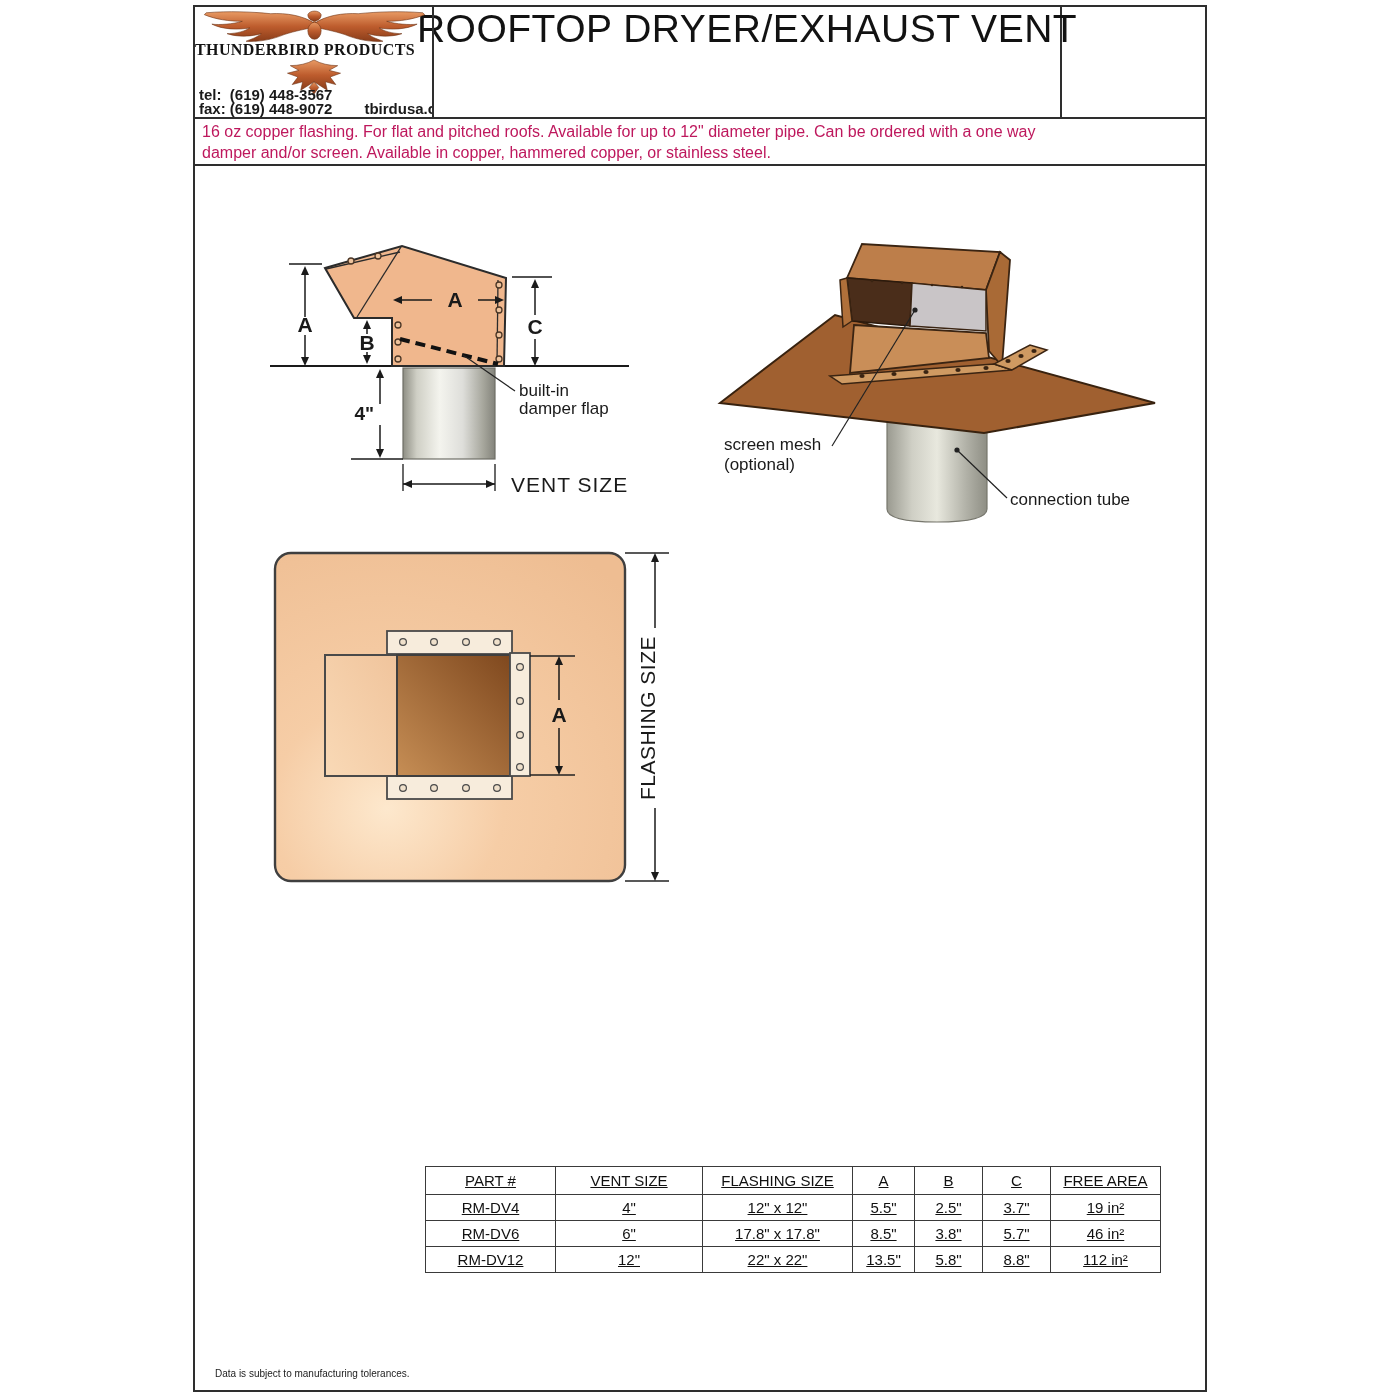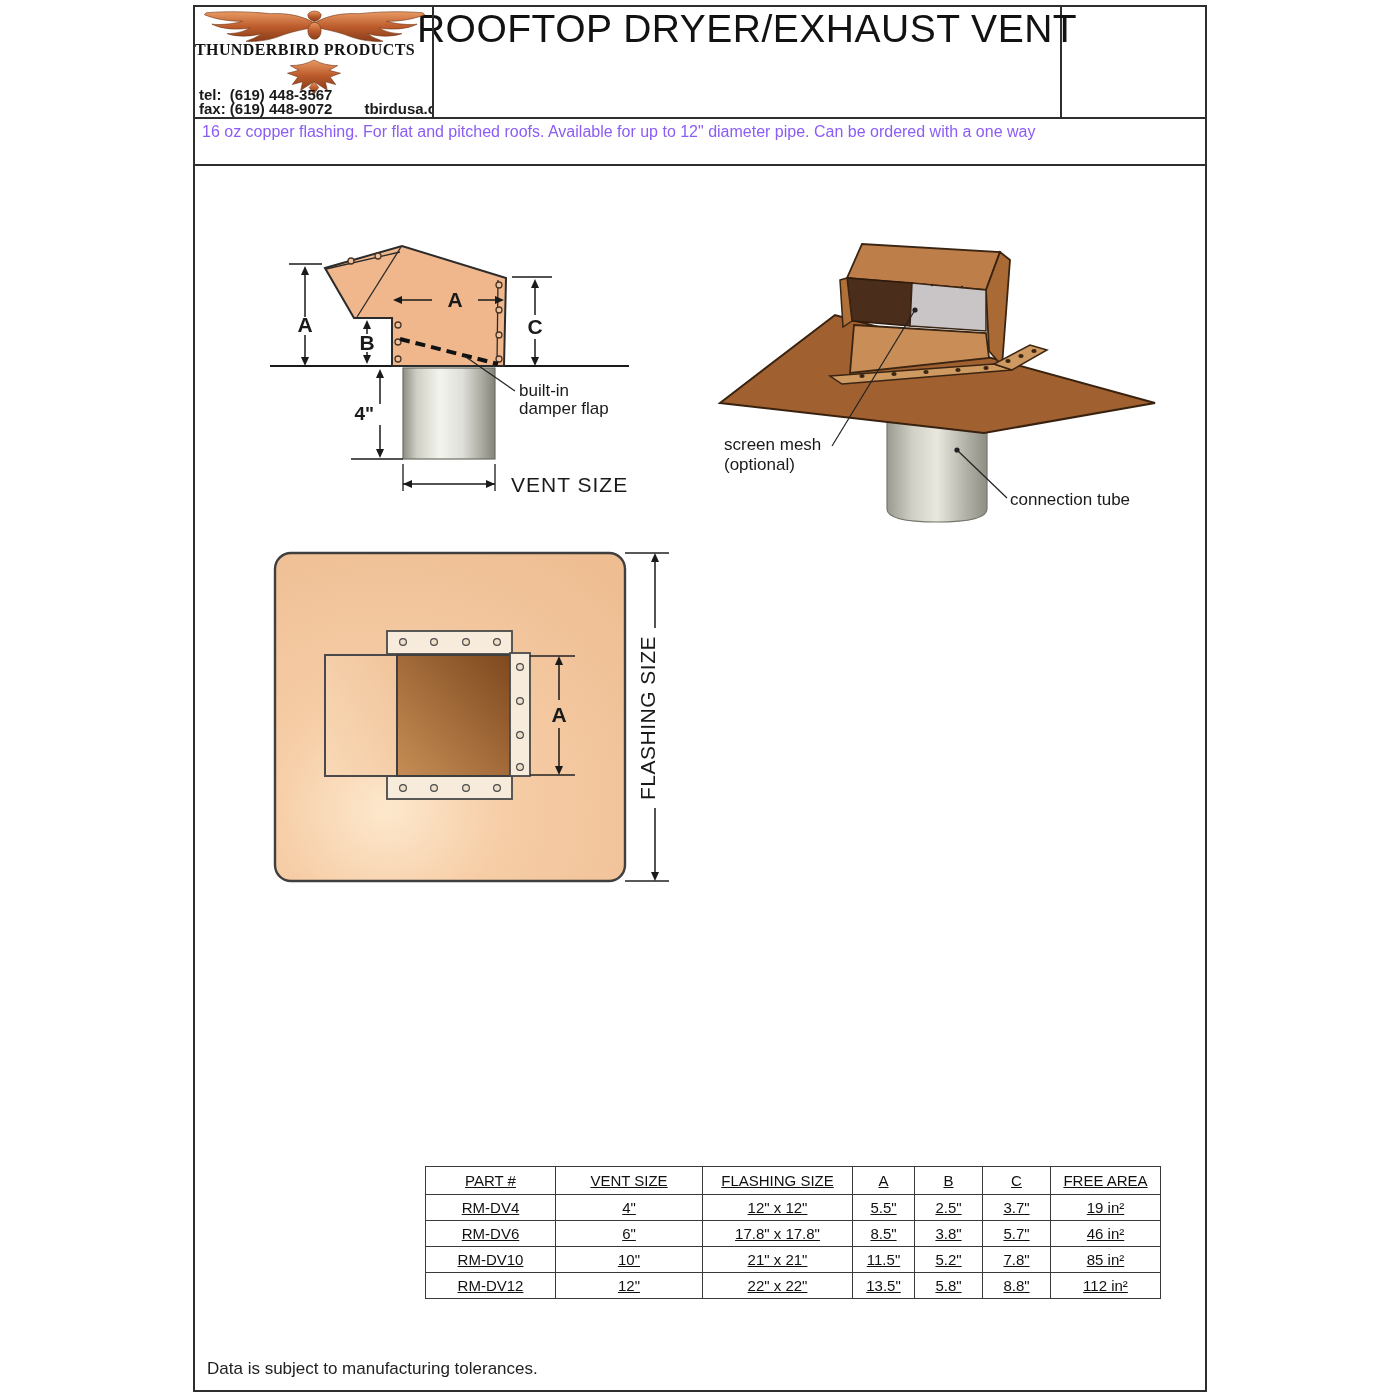--- a/index.html
+++ b/index.html
@@ -15,35 +15,35 @@
   .brand { position:absolute; top:34px; width:100%; font-family:"Liberation Serif", serif; font-weight:bold; font-size:16px; letter-spacing:.4px; color:#141414; }
   .emblem-svg { position:absolute; top:52px; left:50%; transform:translateX(-50%); }
   .contact { position:absolute; left:4px; bottom:2px; font-size:15px; font-weight:bold; color:#1a1a1a; line-height:13.5px; width:231px; }
   .contact .row { display:flex; white-space:pre; }
   .contact .site { margin-left:32px; }
   .title-cell { width:628px; border-right:2px solid #2e2e2e; display:flex; align-items:flex-start; justify-content:center; }
   .page-title { font-size:39px; font-weight:400; letter-spacing:.5px; color:#121212; white-space:nowrap; }
   .corner-cell { flex:1; }
 
   
-  .desc-row { height:47px; border-bottom:2px solid #2e2e2e; padding:2px 0 0 7px; font-size:16px; line-height:21px; color:#8b5cf6; }
+  .desc-row { height:47px; border-bottom:2px solid #2e2e2e; padding:2px 0 0 7px; font-size:16px; line-height:21px; color:#be185d; }
 
   
   .main-area { position:relative; height:1226px; }
   .svg-abs { position:absolute; }
   #side-view { left:72px; top:67px; }
   #iso-view { left:507px; top:52px; }
   #top-view { left:62px; top:372px; }
 
   
   .spec-table { position:absolute; left:230px; top:1000px; border-collapse:collapse; table-layout:fixed; width:735px; font-size:15px; color:#111; }
   .spec-table th, .spec-table td { border:1.6px solid #3a3a3a; text-align:center; font-weight:400; height:26px; padding:0 2px;text-decoration:underline; }
   .spec-table th { height:28px; }
 
-  .note { position:absolute; left:12px; bottom:13px; font-size:17px; color:#222; }
+  .note { position:absolute; left:20px; bottom:13px; font-size:10px; color:#222; }
 
   svg text { fill:#1a1a1a; }
   .dimtxt { font-weight:bold; font-size:21px; }
   .lbltxt { font-size:17px; }
 </style>
 </head>
 <body>
 
 <div class="sheet">
 
@@ -78,20 +78,21 @@
       </div>
     </div>
     <div class="title-cell">
       <h1 class="page-title">ROOFTOP DRYER/EXHAUST VENT</h1>
     </div>
     <div class="corner-cell"></div>
   </div>
 
   <div class="desc-row">
     <div>16 oz copper flashing. For flat and pitched roofs. Available for up to 12" diameter pipe. Can be ordered with a one way</div>
+    <div>damper and/or screen. Available in copper, hammered copper, or stainless steel.</div>
   </div>
 
   <div class="main-area">
 
     <svg id="side-view" class="svg-abs" width="410" height="300" viewBox="0 0 410 300">
       <defs>
         <linearGradient id="svTubeG" x1="0" y1="0" x2="1" y2="0">
           <stop offset="0" stop-color="#8e8e84"></stop>
             <stop offset=".15" stop-color="#cfcfc5"></stop>
           <stop offset=".4" stop-color="#f4f4ee"></stop>
@@ -341,29 +342,20 @@
           <tr>
             <td>RM-DV6</td>
             <td>6"</td>
             <td>17.8" x 17.8"</td>
             <td>8.5"</td>
             <td>3.8"</td>
             <td>5.7"</td>
             <td>46 in²</td>
           </tr>
           <tr>
-            <td>RM-DV10</td>
-            <td>10"</td>
-            <td>21" x 21"</td>
-            <td>11.5"</td>
-            <td>5.2"</td>
-            <td>7.8"</td>
-            <td>85 in²</td>
-          </tr>
-          <tr>
             <td>RM-DV12</td>
             <td>12"</td>
             <td>22" x 22"</td>
             <td>13.5"</td>
             <td>5.8"</td>
             <td>8.8"</td>
             <td>112 in²</td>
           </tr>
         </tbody>
     </table>

